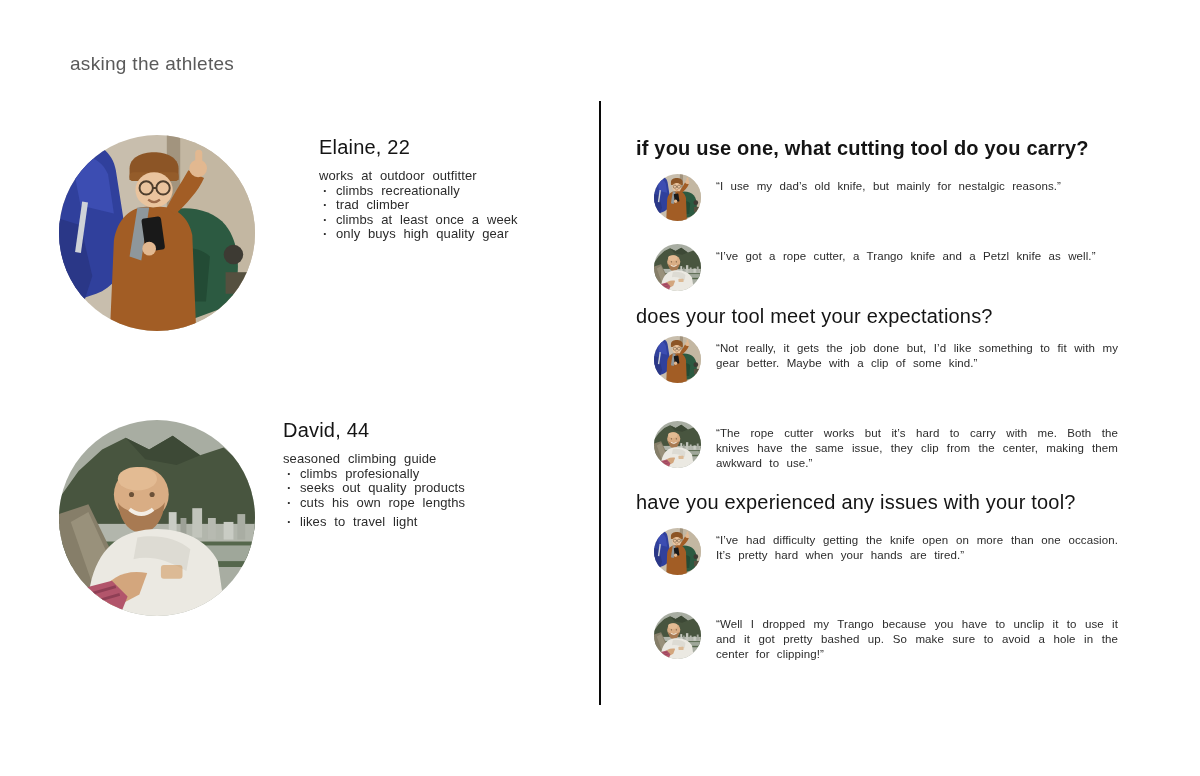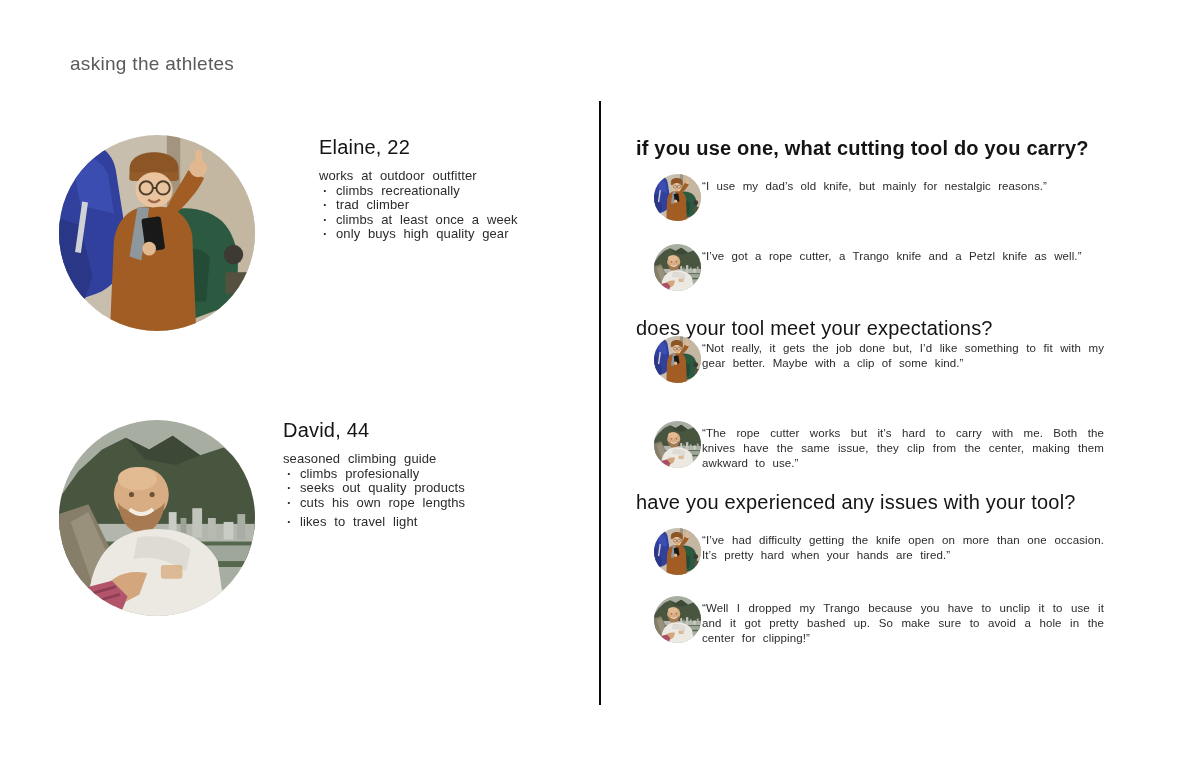--- a/index.html
+++ b/index.html
@@ -50,31 +50,31 @@
     width:2px; height:604px; background:#090909;
   }
 
   
   .question {
     position:absolute; left:636px; margin:0;
     font-size:20px; font-weight:400; color:#141414;
     letter-spacing:0.2px; line-height:24px;
   }
   #question-1 { top:136px;font-weight:bold; }
-  #question-2 { top:304px;margin-top:12px; }
+  #question-2 { top:304px; }
   #question-3 { top:490px; }
 
   
-  .qa-row { position:absolute; left:654px; display:flex; gap:1px; align-items:flex-start; }
+  .qa-row { position:absolute; left:654px; display:flex; gap:15px; align-items:flex-start; }
   #row-1 { top:174px; }
   #row-2 { top:244px; }
   #row-3 { top:336px; }
   #row-4 { top:421px; }
   #row-5 { top:528px;justify-content:center; }
-  #row-6 { top:596px; }
+  #row-6 { top:612px; }
   .quote {
     width:402px; margin-top:5px;
     font-size:11.5px; line-height:14.8px; color:#2b2b2b;
     word-spacing:4px; letter-spacing:0.1px;
     text-align:justify;
   }
   .hidden-defs { position:absolute; width:0; height:0; }
 </style>
 </head>
 <body>

